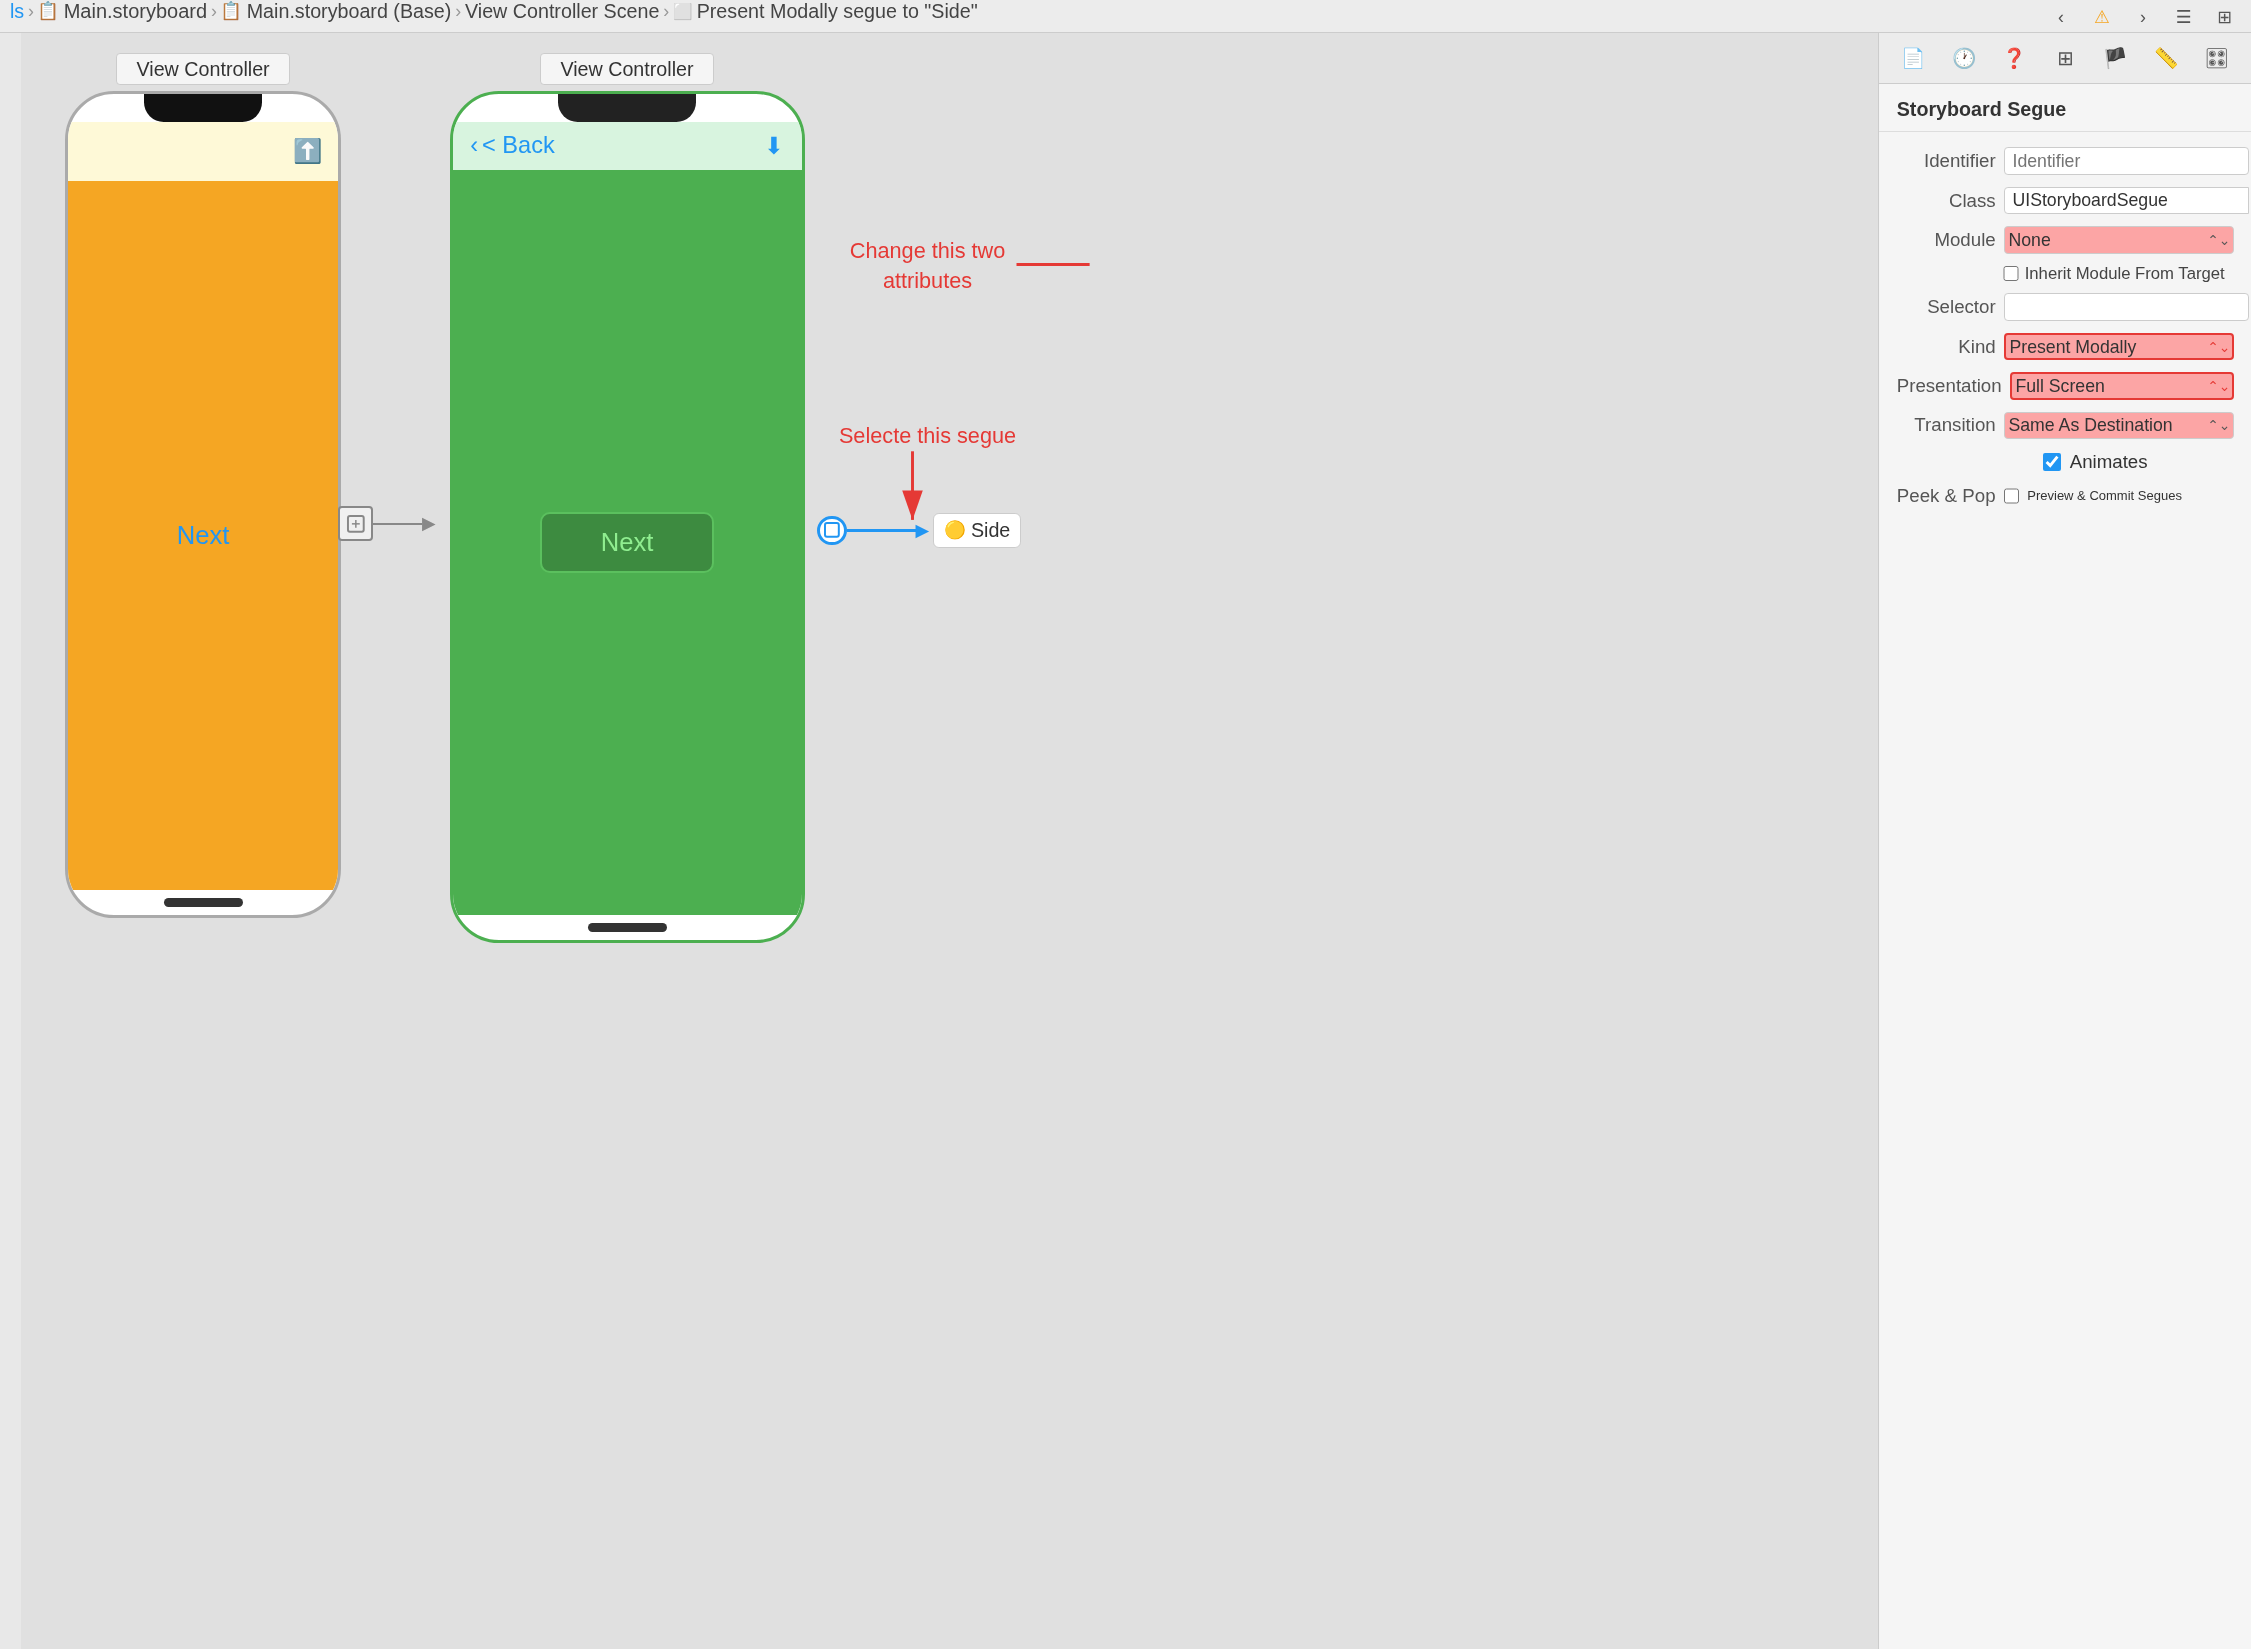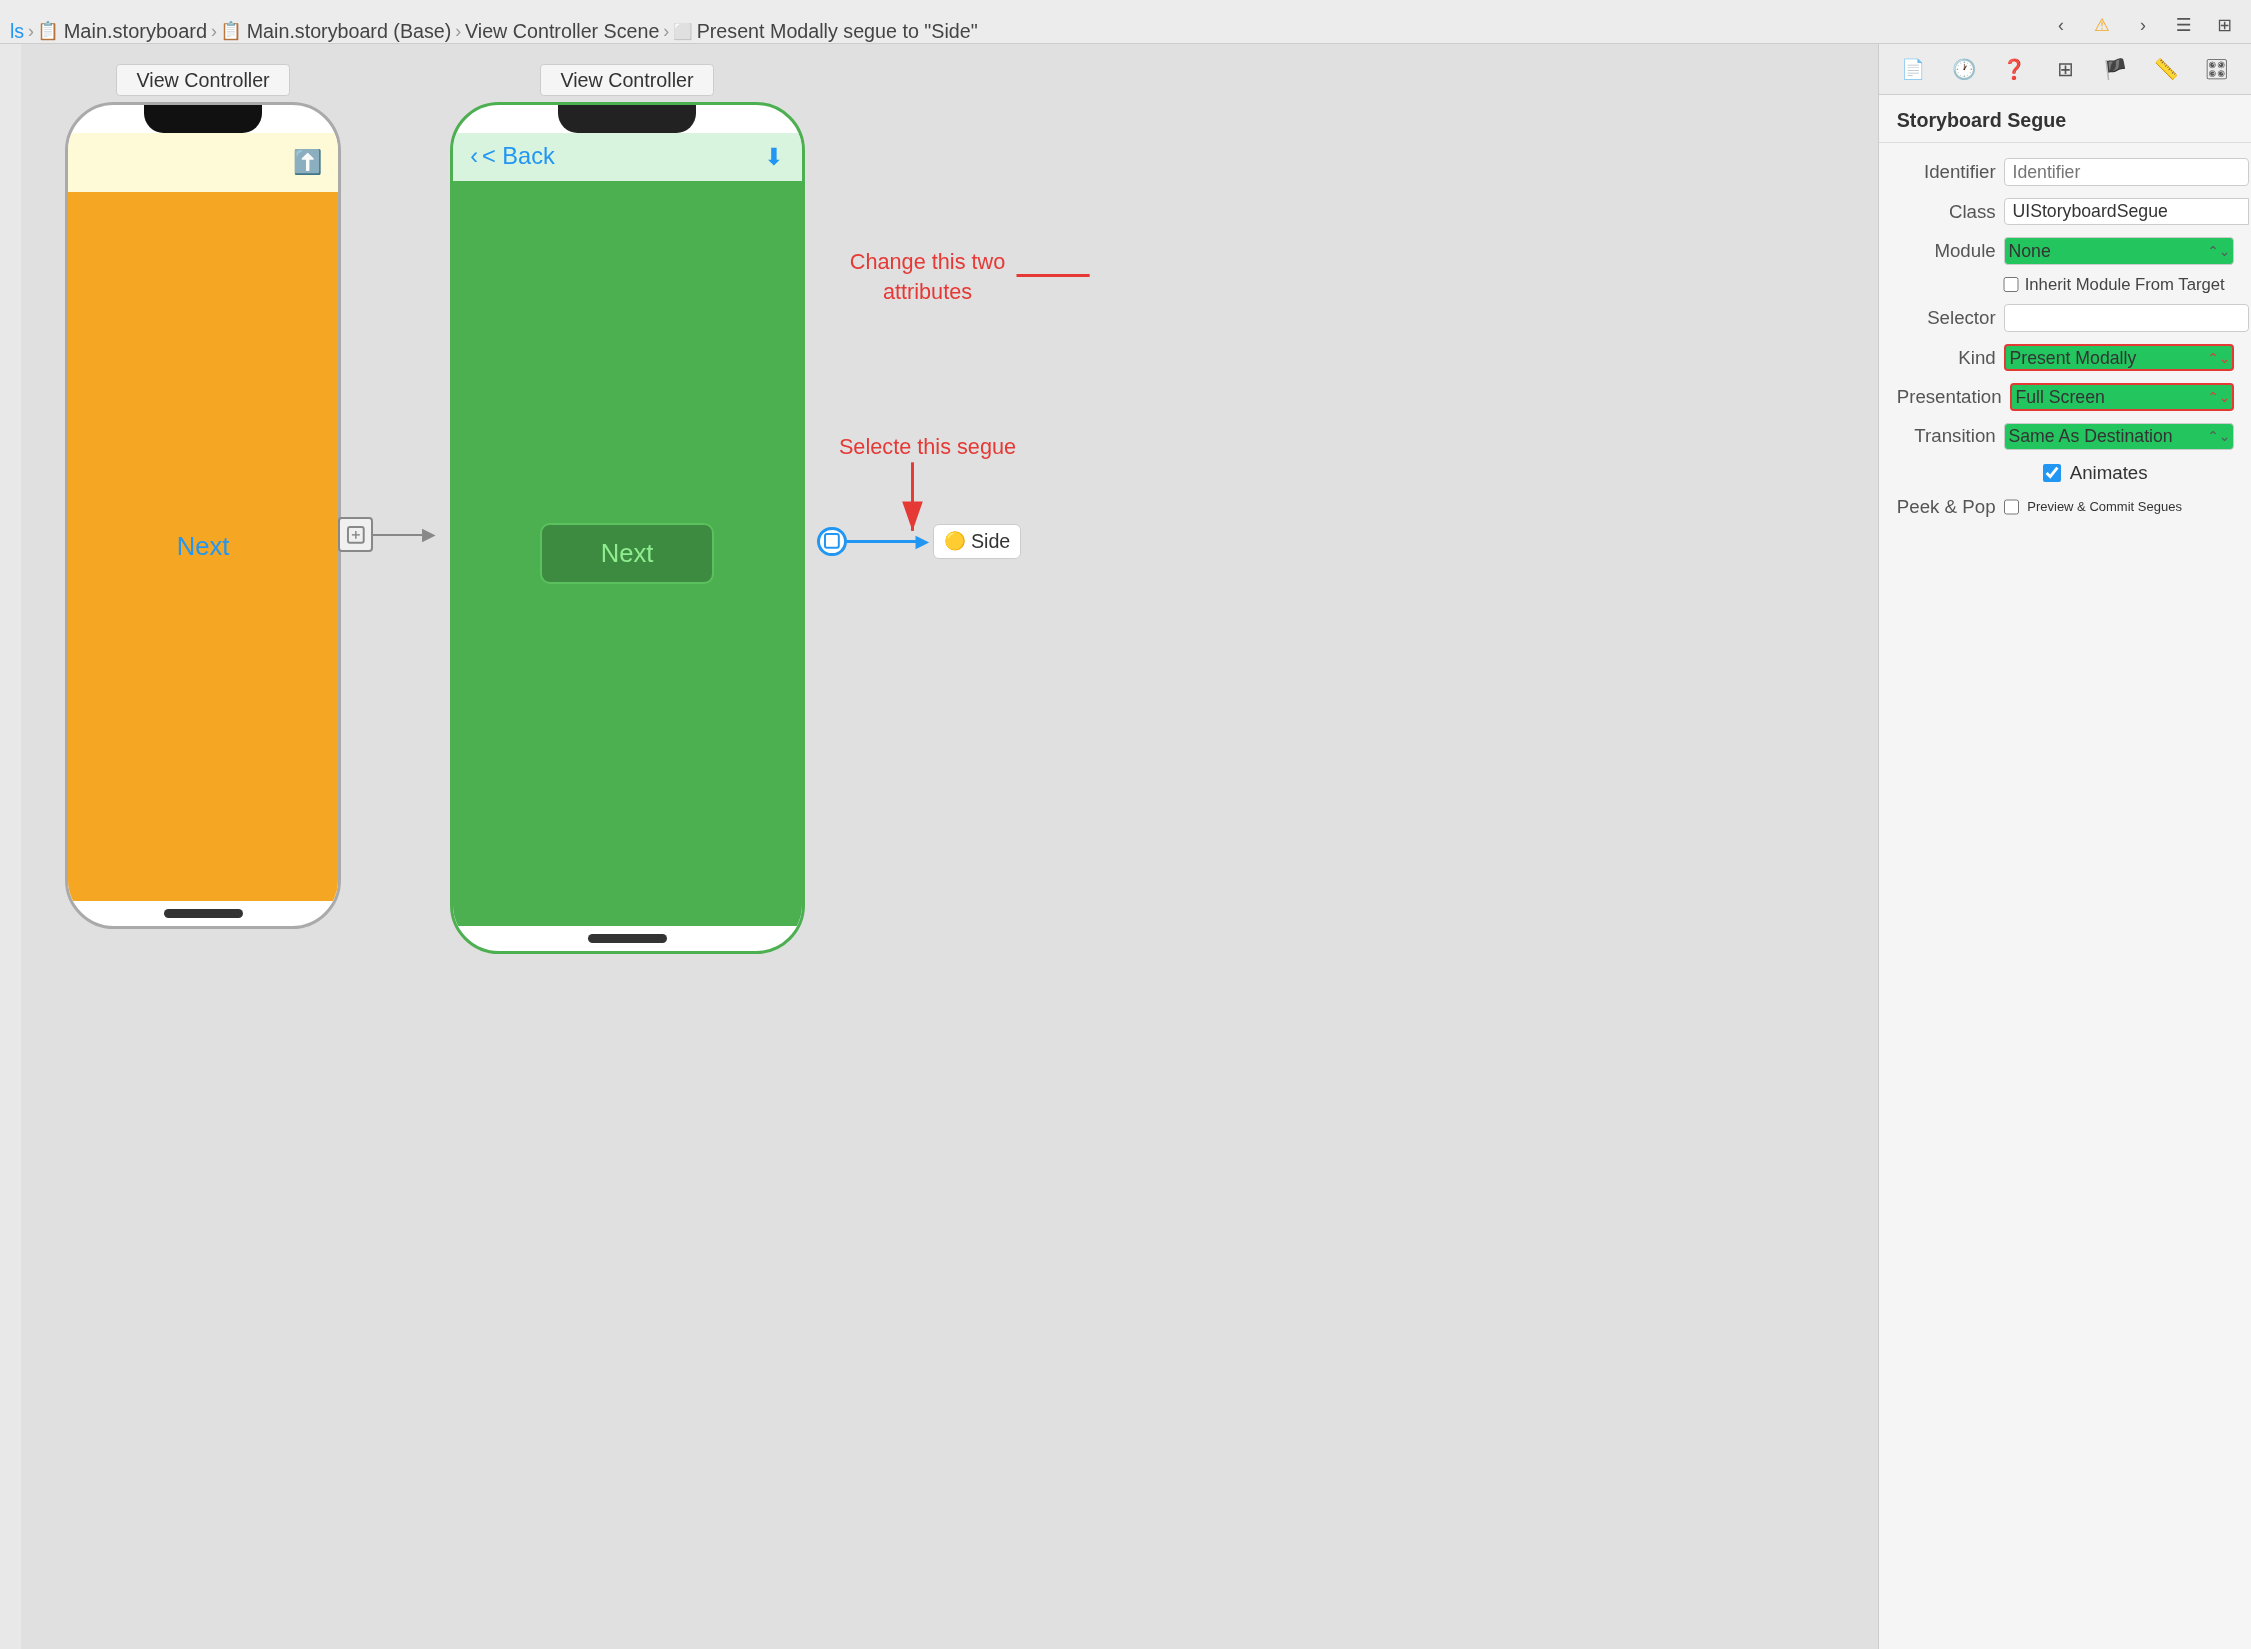--- a/index.html
+++ b/index.html
@@ -8,25 +8,25 @@
       background: #e8e8e8;
       width: 2252px;
       height: 1649px;
       overflow: hidden;
       display: flex;
       flex-direction: column;
     }
 
     
     .toolbar {
-      height: 44px;
+      height: 33px;
       background: #ececec;
       border-bottom: 1px solid #ccc;
       display: flex;
-      align-items: flex-end;
+      align-items: flex-start;
       padding: 0 9.9px;
       gap: 6px;
     }
     .breadcrumb-area {
       display: flex;
       align-items: center;
       gap: 3.9px;
       font-size: 21.7px;
       color: #444;
       flex: 1;
@@ -267,21 +267,21 @@
       background: white;
       padding: 0 7.9px;
       font-size: 17.7px;
       color: #999;
     }
     .inspector-select {
       flex: 1;
       height: 27.6px;
       border: 1px solid #ccc;
       border-radius: 3.9px;
-      background: #22c55e;
+      background: #fca5a5;
       padding: 0 3.9px;
       font-size: 17.7px;
       color: #333;
       appearance: none;
       -webkit-appearance: none;
       cursor: pointer;
     }
     .inspector-select-wrapper {
       flex: 1;
       position: relative;

